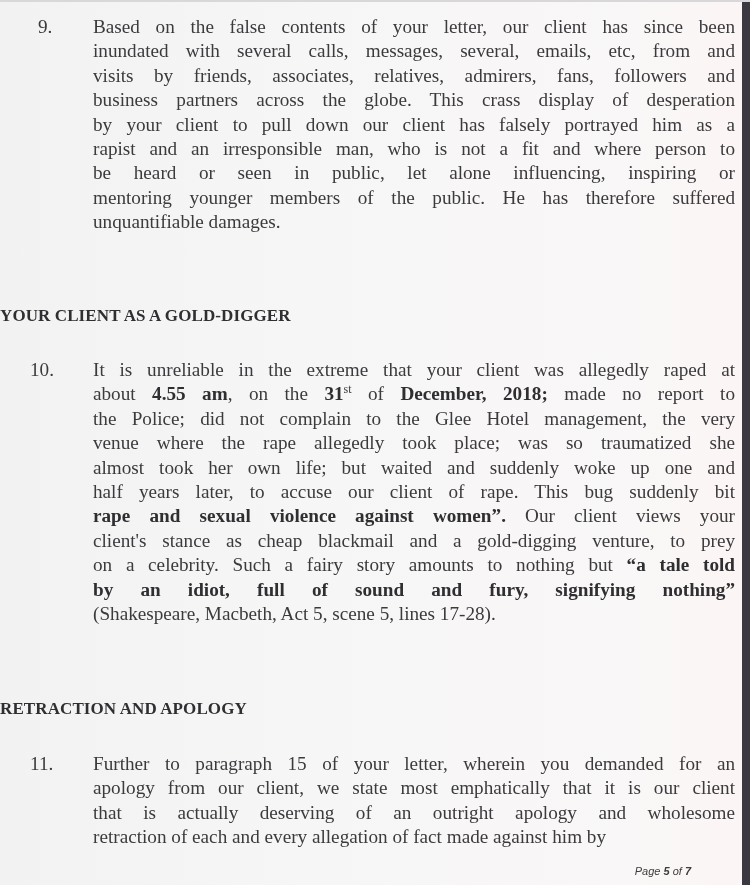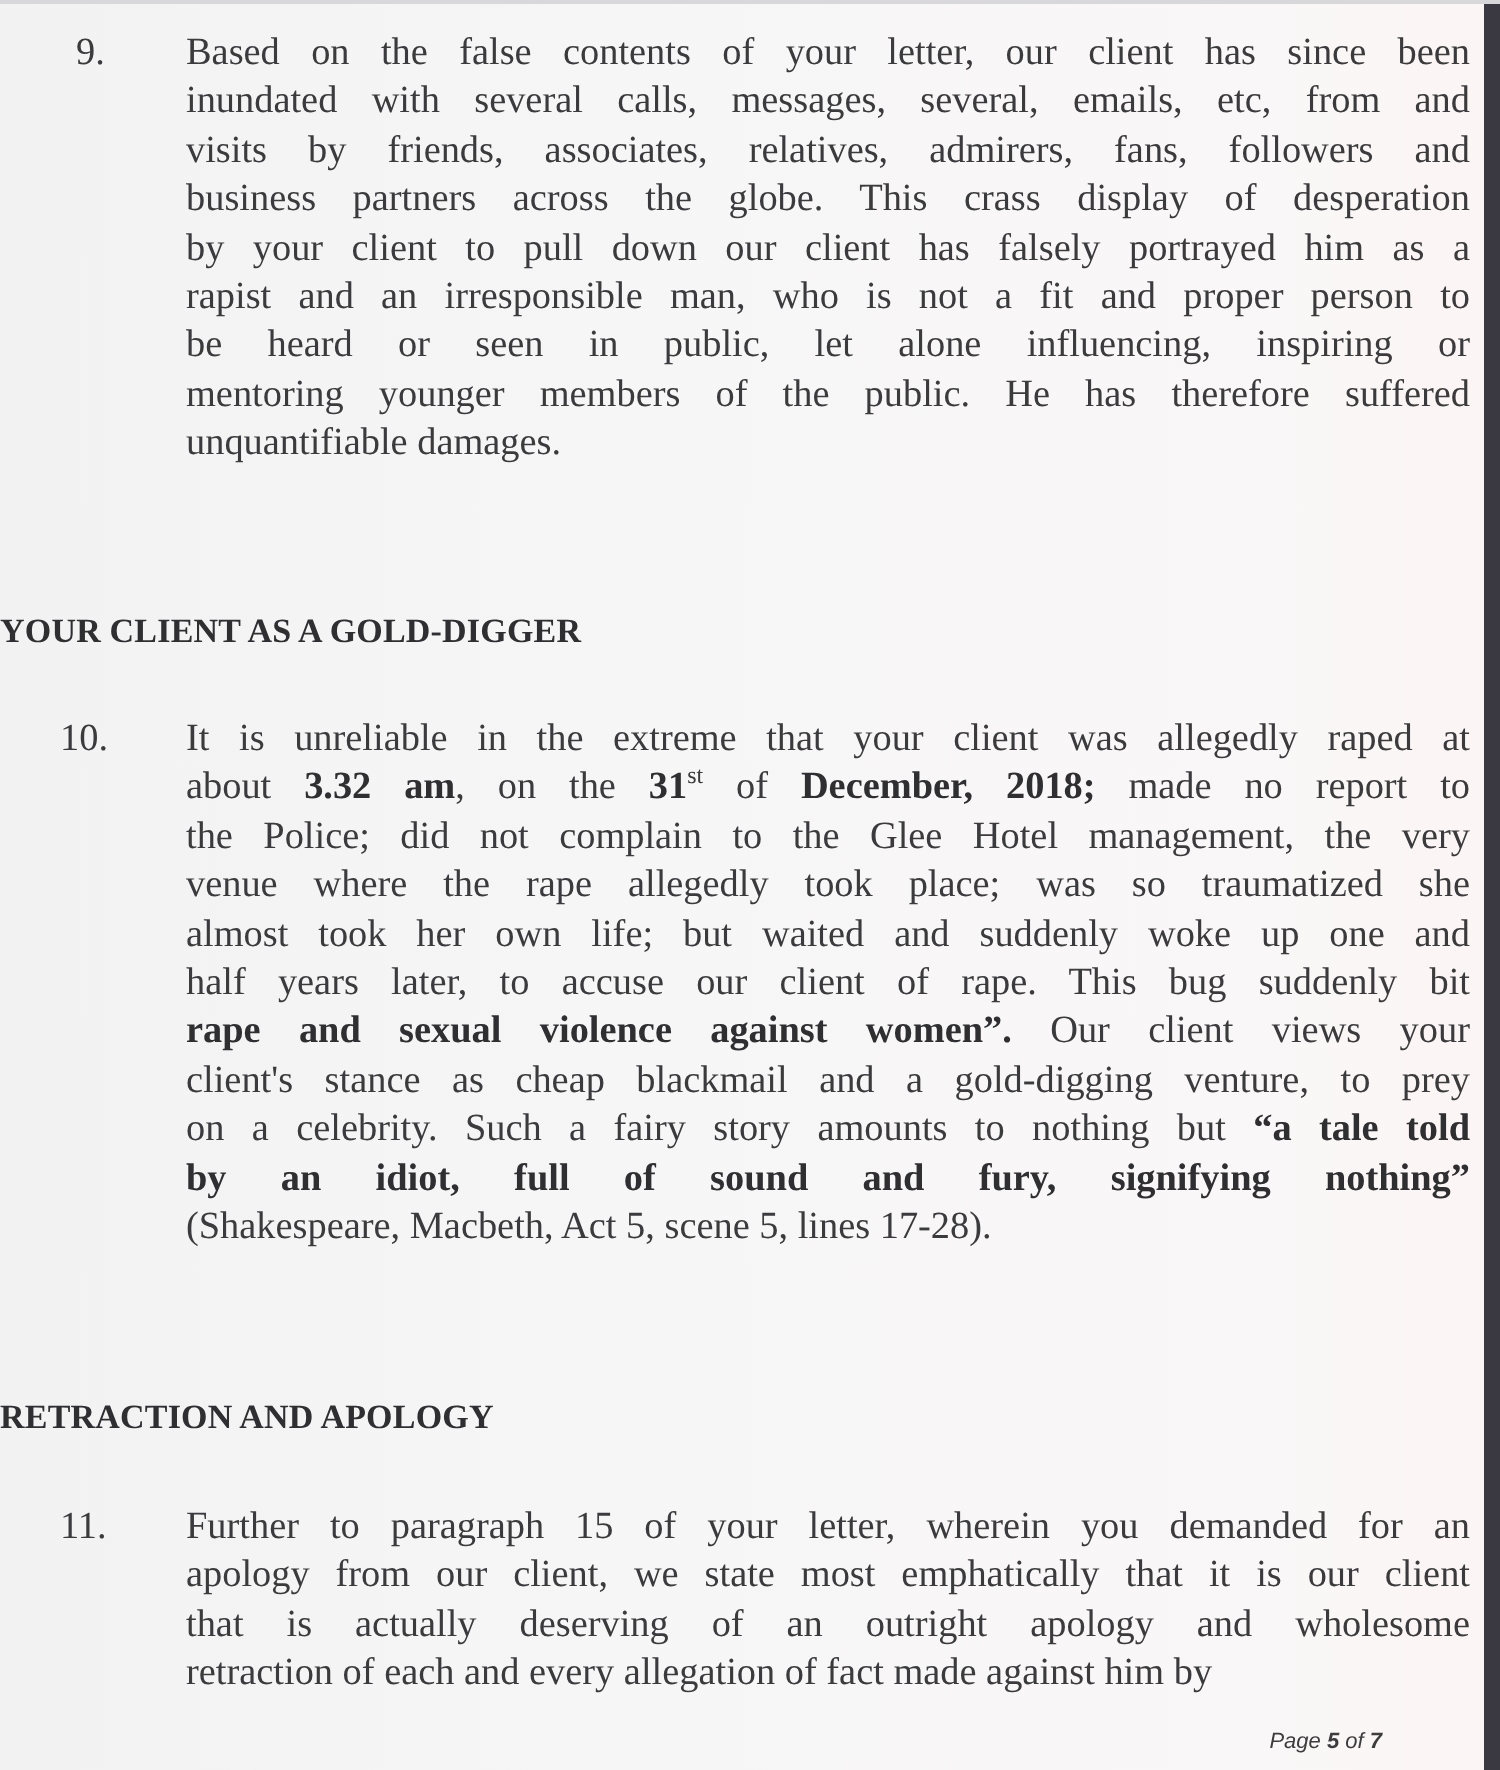--- a/index.html
+++ b/index.html
@@ -86,34 +86,34 @@
 <div class="page">
 
   <div class="para" style="top: 13px;">
     <span class="num" style="left: 38px;">9.</span>
     <div class="body">
         <span class="line"><span>Based on the false contents of your letter, our client has since been</span></span>
         <span class="line"><span>inundated with several calls, messages, several, emails, etc, from and</span></span>
         <span class="line"><span>visits by friends, associates, relatives, admirers, fans, followers and</span></span>
         <span class="line"><span>business partners across the globe. This crass display of desperation</span></span>
         <span class="line"><span>by your client to pull down our client has falsely portrayed him as a</span></span>
-        <span class="line"><span>rapist and an irresponsible man, who is not a fit and proper person to</span></span>
+        <span class="line"><span>rapist and an irresponsible man, who is not a fit and where person to</span></span>
         <span class="line"><span>be heard or seen in public, let alone influencing, inspiring or</span></span>
         <span class="line"><span>mentoring younger members of the public. He has therefore suffered</span></span>
         <span class="line last"><span>unquantifiable damages.</span></span>
       </div>
   </div>
 
   <div class="heading" style="top: 304px;">YOUR CLIENT AS A GOLD-DIGGER</div>
 
   <div class="para" style="top: 356px;">
     <span class="num" style="left: 30px;">10.</span>
     <div class="body">
         <span class="line"><span>It is unreliable in the extreme that your client was allegedly raped at</span></span>
-        <span class="line"><span>about </span><span class="b">3.32 am</span><span>, on the </span><span class="b">31</span><sup>st</sup><span> of </span><span class="b">December, 2018;</span><span> made no report to</span></span>
+        <span class="line"><span>about </span><span class="b">4.55 am</span><span>, on the </span><span class="b">31</span><sup>st</sup><span> of </span><span class="b">December, 2018;</span><span> made no report to</span></span>
         <span class="line"><span>the Police; did not complain to the Glee Hotel management, the very</span></span>
         <span class="line"><span>venue where the rape allegedly took place; was so traumatized she</span></span>
         <span class="line"><span>almost took her own life; but waited and suddenly woke up one and</span></span>
         <span class="line"><span>half years later, to accuse our client of rape. This bug suddenly bit</span></span>
         <span class="line"><span class="b">rape and sexual violence against women”.</span><span> Our client views your</span></span>
         <span class="line"><span>client's stance as cheap blackmail and a gold-digging venture, to prey</span></span>
         <span class="line"><span>on a celebrity. Such a fairy story amounts to nothing but </span><span class="b">“a tale told</span></span>
         <span class="line"><span class="b">by an idiot, full of sound and fury, signifying nothing”</span></span>
         <span class="line last"><span>(Shakespeare, Macbeth, Act 5, scene 5, lines 17-28).</span></span>
       </div>

